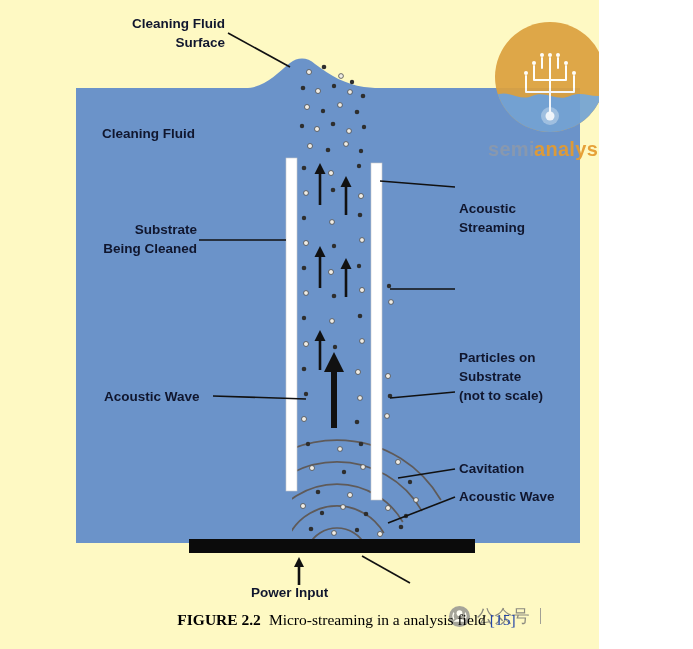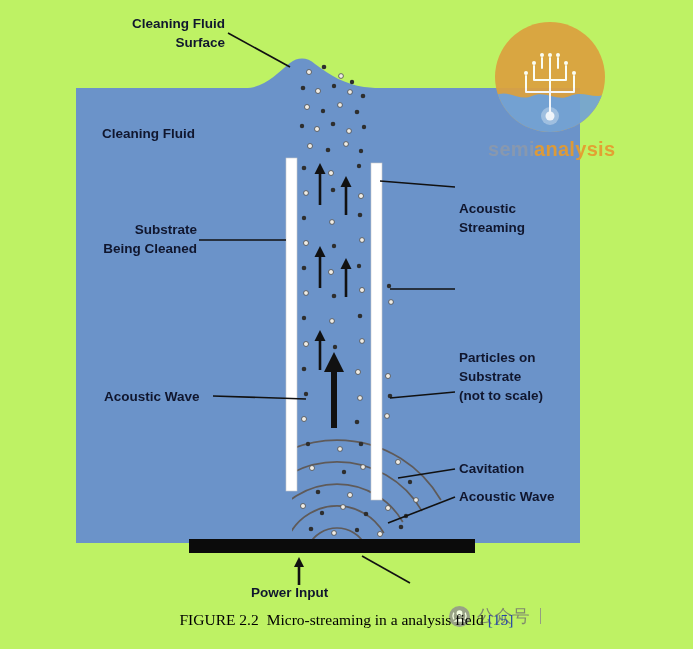--- a/index.html
+++ b/index.html
@@ -1,24 +1,24 @@
 <!DOCTYPE html>
 <html><head>
 <meta charset="utf-8">
 <style>
   html,body{margin:0;padding:0;background:#fff;}
-  #canvas{position:relative;width:693px;height:649px;background:#bef264;overflow:hidden;
+  #canvas{position:relative;width:599px;height:649px;background:#fef9c3;overflow:hidden;
           font-family:"Liberation Sans", sans-serif;}
   #diagram-svg{position:absolute;left:0;top:0;}
   .lbl{position:absolute;font-weight:bold;font-size:13.5px;line-height:19px;
        color:#10162e;white-space:pre-line;}
   .lbl.right{text-align:right;}
   .caption{position:absolute;top:611px;left:0;width:693px;text-align:center;
            font-family:"Liberation Serif", serif;font-size:15.5px;color:#000;z-index:2;}
-  .cap-label{font-weight:normal;margin-right:8px;}
+  .cap-label{font-weight:bold;margin-right:8px;}
   .cap-ref{color:#2547a8;margin-left:4px;}
   .cn-watermark{position:absolute;left:448px;top:604px;display:flex;align-items:center;
                 gap:6px;color:#6f6f6f;opacity:.8;font-size:17.5px;z-index:1;
                 font-family:"DejaVu Sans", sans-serif;white-space:nowrap;}
   .cn-divider{display:inline-block;width:0;height:16px;border-left:1.5px solid #8a8a8a;margin:0 4px;}
   #semi-logo{position:absolute;left:487px;top:18px;opacity:.93;z-index:3;}
   .brand-text{font-family:"Liberation Sans", sans-serif;font-weight:bold;font-size:20px;letter-spacing:.3px;}
 </style>
 </head>
 <body>

